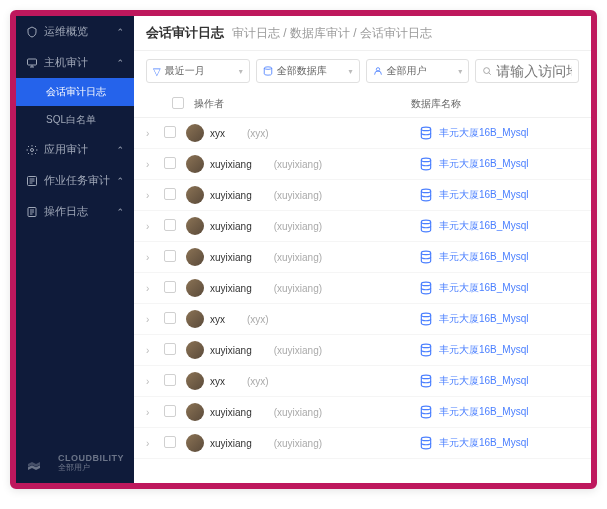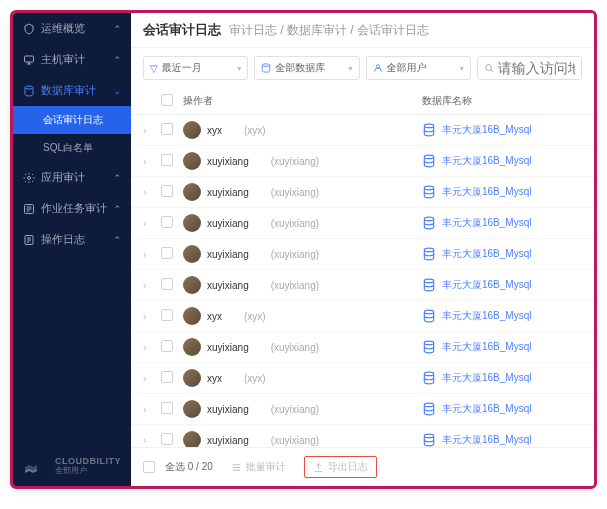--- a/index.html
+++ b/index.html
@@ -1,17 +1,17 @@
 <!DOCTYPE html>
 <html><head>
 <meta charset="utf-8">
 <style>
 *{margin:0;padding:0;box-sizing:border-box;font-family:-apple-system,"Microsoft YaHei",sans-serif}
 body{background:#fff;width:607px;height:509px;overflow:hidden;position:relative}
-.app{display:flex;height:479px;border:3px solid #be185d;border-radius:6px;overflow:hidden;margin:10px;box-shadow:0 2px 8px rgba(0,0,0,0.1)}
+.app{display:flex;height:479px;border:6px solid #be185d;border-radius:6px;overflow:hidden;margin:10px;box-shadow:0 2px 8px rgba(0,0,0,0.1)}
 .sidebar{width:118px;background:#0f1b3a;color:#a0a8b8;font-size:11px;display:flex;flex-direction:column}
 .nav{flex:1}
 .nav-item{display:flex;align-items:center;padding:8px 10px;cursor:pointer;gap:6px}
 .nav-item.active{color:#4a7fff}
 .nav-sub{display:none}
 .nav-sub.open{display:block}
 .sub-item{padding:7px 10px 7px 30px;cursor:pointer;font-size:10px}
 .sub-item.selected{background:#2563eb;color:#fff}
 .chev{margin-left:auto;font-size:9px}
 .brand{padding:10px;display:flex;align-items:center;gap:16px;color:#6b7488}
@@ -20,21 +20,21 @@
 .main{flex:1;display:flex;flex-direction:column;background:#fff;overflow:hidden}
 .header{padding:8px 12px;display:flex;align-items:baseline;gap:8px;border-bottom:1px solid #f0f0f0}
 .title{font-size:13px;font-weight:600;color:#333}
 .crumb{font-size:12px;color:#999}
 .filters{display:flex;gap:6px;padding:8px 12px}
 .filter{display:flex;align-items:center;gap:4px;border:1px solid #e0e0e0;border-radius:3px;padding:3px 6px;font-size:10px;color:#666;flex:1;min-width:0}
 .filter .ico{color:#4a7fff;flex-shrink:0}
 .filter input{border:none;outline:none;font-size:14px;color:#666;width:100%;background:transparent}
 .filter .dd{margin-left:auto;color:#bbb;font-size:8px;flex-shrink:0}
 .table{flex:1;overflow-y:auto}
-.thead{display:flex;padding:6px 12px;font-size:10px;color:#666;border-bottom:1px solid #f0f0f0}
+.thead{display:flex;padding:6px 20px;font-size:10px;color:#666;border-bottom:1px solid #f0f0f0}
 .col-exp{width:18px}
 .col-chk{width:22px}
 .col-op{flex:1;display:flex;align-items:center;gap:6px}
 .col-db{width:160px;display:flex;align-items:center;gap:6px}
 .row{display:flex;align-items:center;padding:6px 12px;font-size:10px;color:#333;border-bottom:1px solid #f5f5f5}
 .row .exp{color:#bbb;cursor:pointer}
 .chk{width:12px;height:12px;border:1px solid #d0d0d0;border-radius:2px;display:inline-block;cursor:pointer}
 .avatar{width:18px;height:18px;border-radius:50%;background:linear-gradient(135deg,#8b7355,#5a4a3a);flex-shrink:0}
 .uname{color:#333;font-weight:400}
 .ulogin{color:#aaa;margin-left:16px}
@@ -63,30 +63,20 @@
         <div class="nav-item">
           <span>
             <svg width="12" height="12" viewBox="0 0 24 24" fill="none" stroke="currentColor" stroke-width="2">
               <rect x="3" y="4" width="18" height="12" rx="2"></rect>
               <path d="M8 20h8M12 16v4"></path>
             </svg>
           </span>
           <span>主机审计</span>
           <span class="chev">⌃</span>
         </div>
-        <div class="nav-item active">
-          <span>
-            <svg width="12" height="12" viewBox="0 0 24 24" fill="none" stroke="currentColor" stroke-width="2">
-              <ellipse cx="12" cy="5" rx="8" ry="3"></ellipse>
-              <path d="M4 5v14a8 3 0 0016 0V5"></path>
-            </svg>
-          </span>
-          <span>数据库审计</span>
-          <span class="chev">⌄</span>
-        </div>
         <div class="nav-sub open">
           <div class="sub-item selected">会话审计日志</div>
           <div class="sub-item">SQL白名单</div>
         </div>
         <div class="nav-item">
           <span>
             <svg width="12" height="12" viewBox="0 0 24 24" fill="none" stroke="currentColor" stroke-width="2">
               <circle cx="12" cy="12" r="3"></circle>
               <path d="M12 2v3M12 19v3M4 12H1M23 12h-3M6 6l-2-2M20 20l-2-2M6 18l-2 2M20 4l-2 2"></path>
             </svg>
@@ -358,30 +348,14 @@
                 <ellipse cx="12" cy="5" rx="8" ry="3"></ellipse>
                 <path d="M4 5v14a8 3 0 0016 0V5"></path>
                 <path d="M4 12a8 3 0 0016 0"></path>
               </svg>
               <span class="dbname">丰元大厦16B_Mysql</span>
             </div>
           </div>
         </div>
     </div>
 
-    <div class="footer">
-      <span class="chk"></span>
-      <span>全选 0 / 20</span>
-      <span class="act">
-        <svg width="11" height="11" viewBox="0 0 24 24" fill="none" stroke="#bbb" stroke-width="2">
-            <path d="M4 6h16M4 12h16M4 18h16"></path>
-          </svg>
-        <span>批量审计</span>
-      </span>
-      <span class="act hl">
-        <svg width="11" height="11" viewBox="0 0 24 24" fill="none" stroke="#bbb" stroke-width="2">
-            <path d="M12 3v12M7 8l5-5 5 5M4 21h16"></path>
-          </svg>
-        <span>导出日志</span>
-      </span>
-    </div>
   </div>
 </div>
 
 </body></html>

